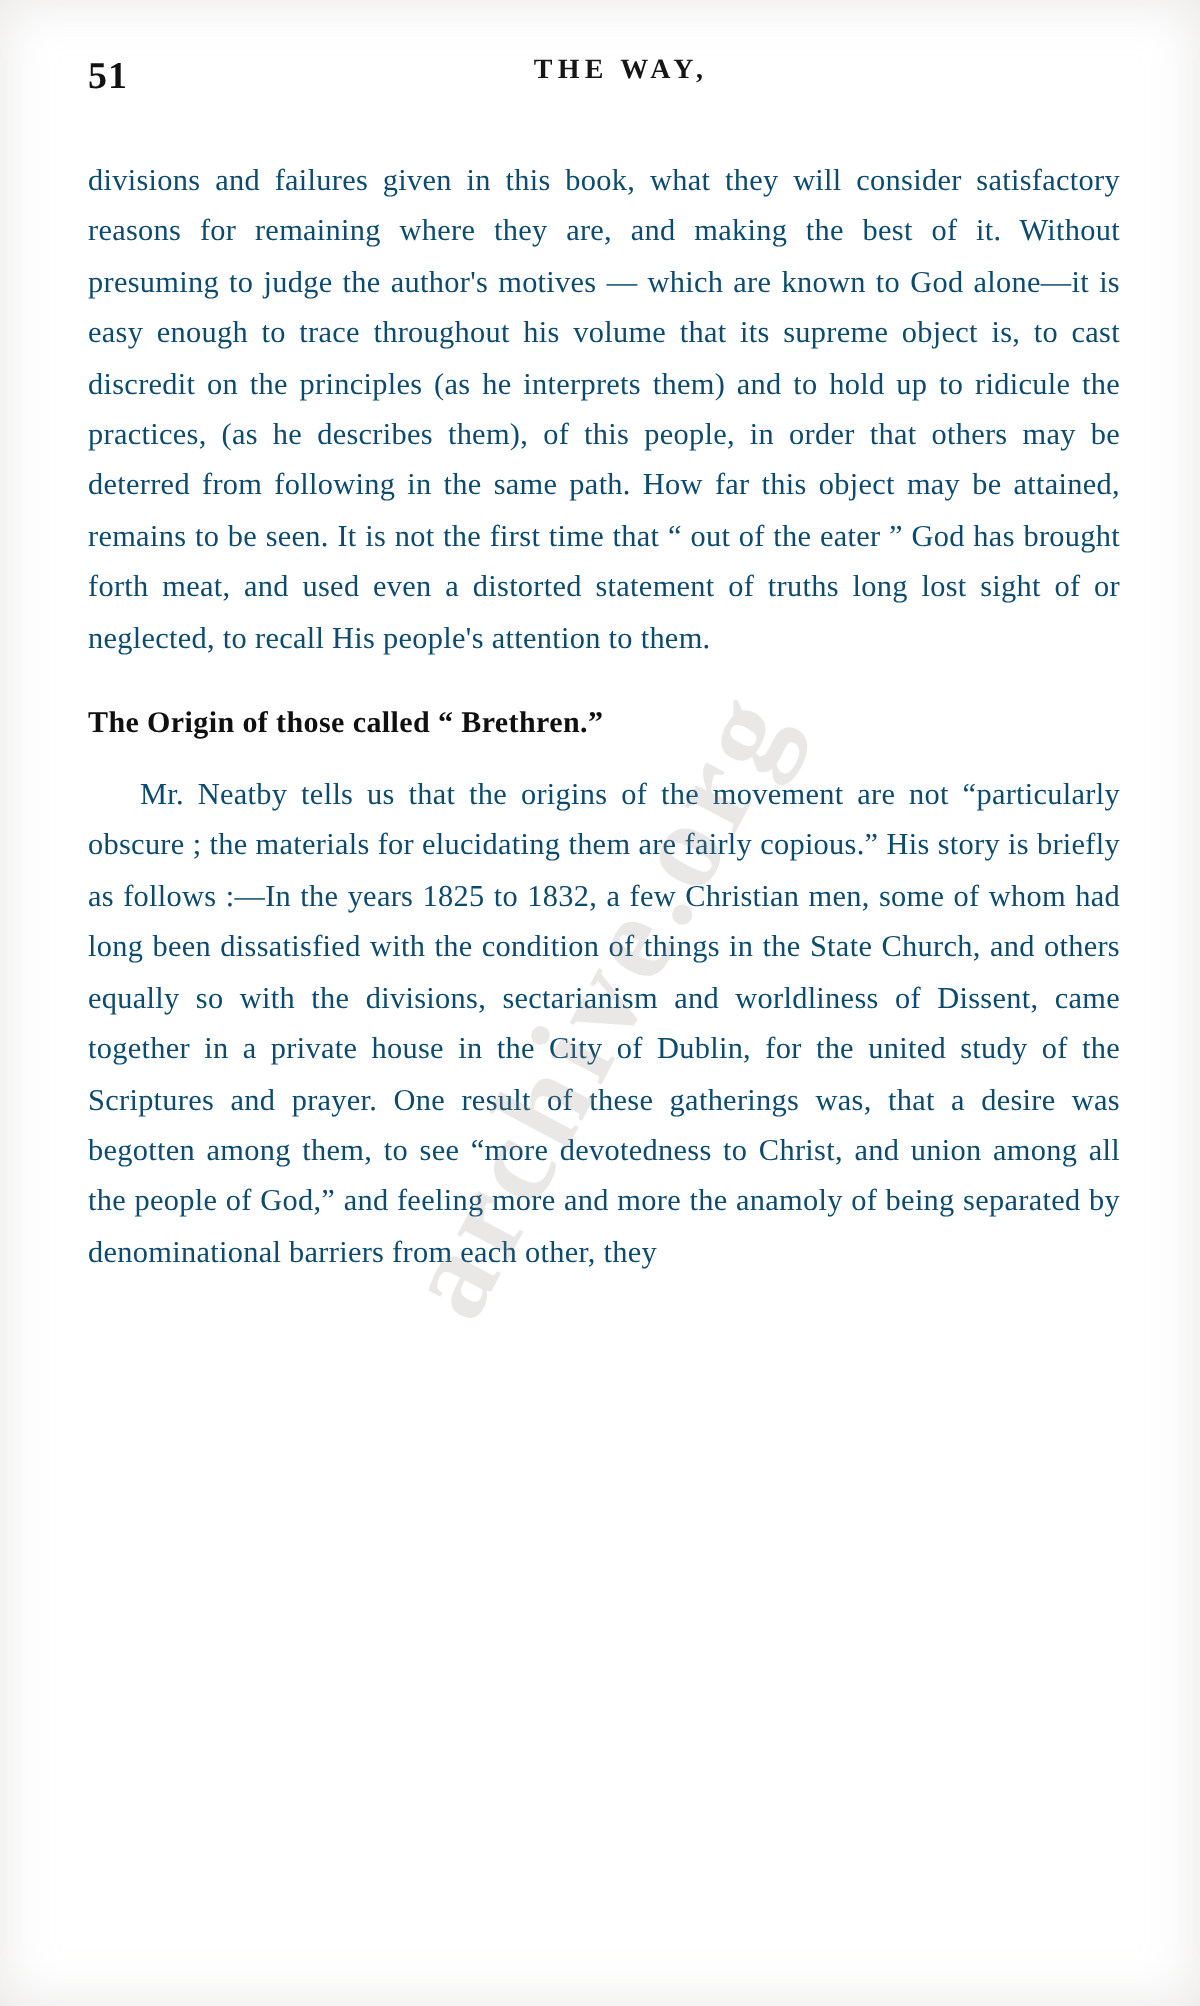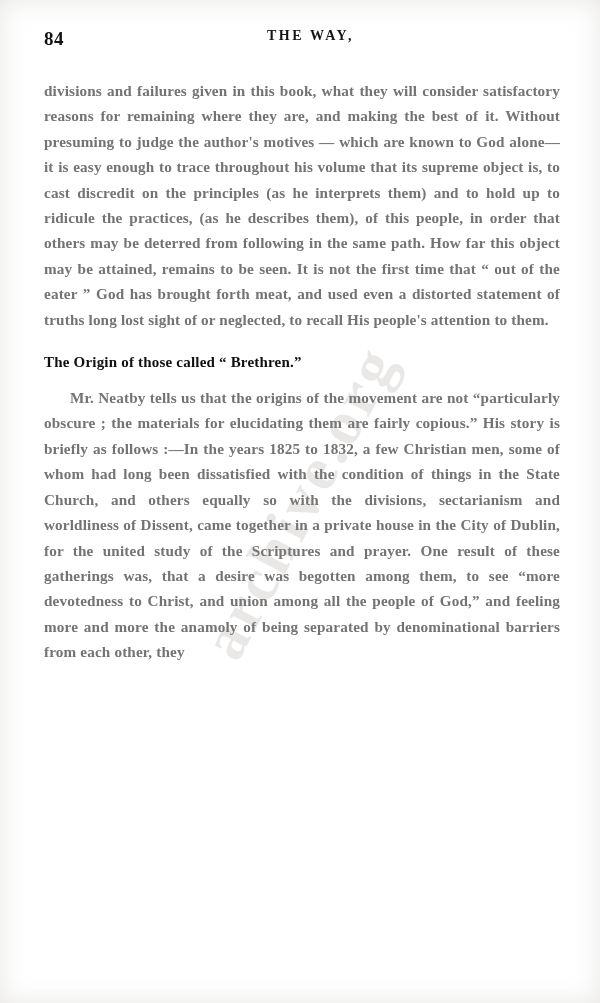--- a/index.html
+++ b/index.html
@@ -43,22 +43,22 @@
     font-weight: bold;
     letter-spacing: 2.6px;
     color: #161616;
   }
   .body-text {
     margin-top: 16px;
     font-size: 15.2px;
     line-height: 25.4px;
     text-align: justify;
     text-justify: inter-word;
-    color: #737373;
-    font-weight: bold;
+    color: #0c4a6e;
+    font-weight: normal;
     letter-spacing: 0.15px;
     -webkit-font-smoothing: none;
   }
   .body-text p {
     margin: 0;
   }
   .para-indent {
     text-indent: 26px;
   }
   .section-heading {
@@ -91,21 +91,21 @@
     pointer-events: none;
     box-shadow: inset 0 0 26px rgba(190, 185, 180, 0.35);
   }
 </style>
 </head>
 <body>
 
 <div class="page">
 
   <div class="header-row">
-    <span class="folio">84</span>
+    <span class="folio">51</span>
     <span class="running-head">THE WAY,</span>
   </div>
 
   <div class="body-text">
     <p>divisions and failures given in this book, what they will consider satisfactory reasons for remaining where they are, and making the best of it. Without presuming to judge the author's motives — which are known to God alone—it is easy enough to trace throughout his volume that its supreme object is, to cast discredit on the principles (as he interprets them) and to hold up to ridicule the practices, (as he describes them), of this people, in order that others may be deterred from following in the same path. How far this object may be attained, remains to be seen.  It is not the first time that “ out of the eater ” God has brought forth meat, and used even a distorted statement of truths long lost sight of or neglected, to recall His people's attention to them.</p>
   </div>
 
   <div class="section-heading">The Origin of those called “ Brethren.”</div>
 
   <div class="body-text" style="margin-top:0;">

